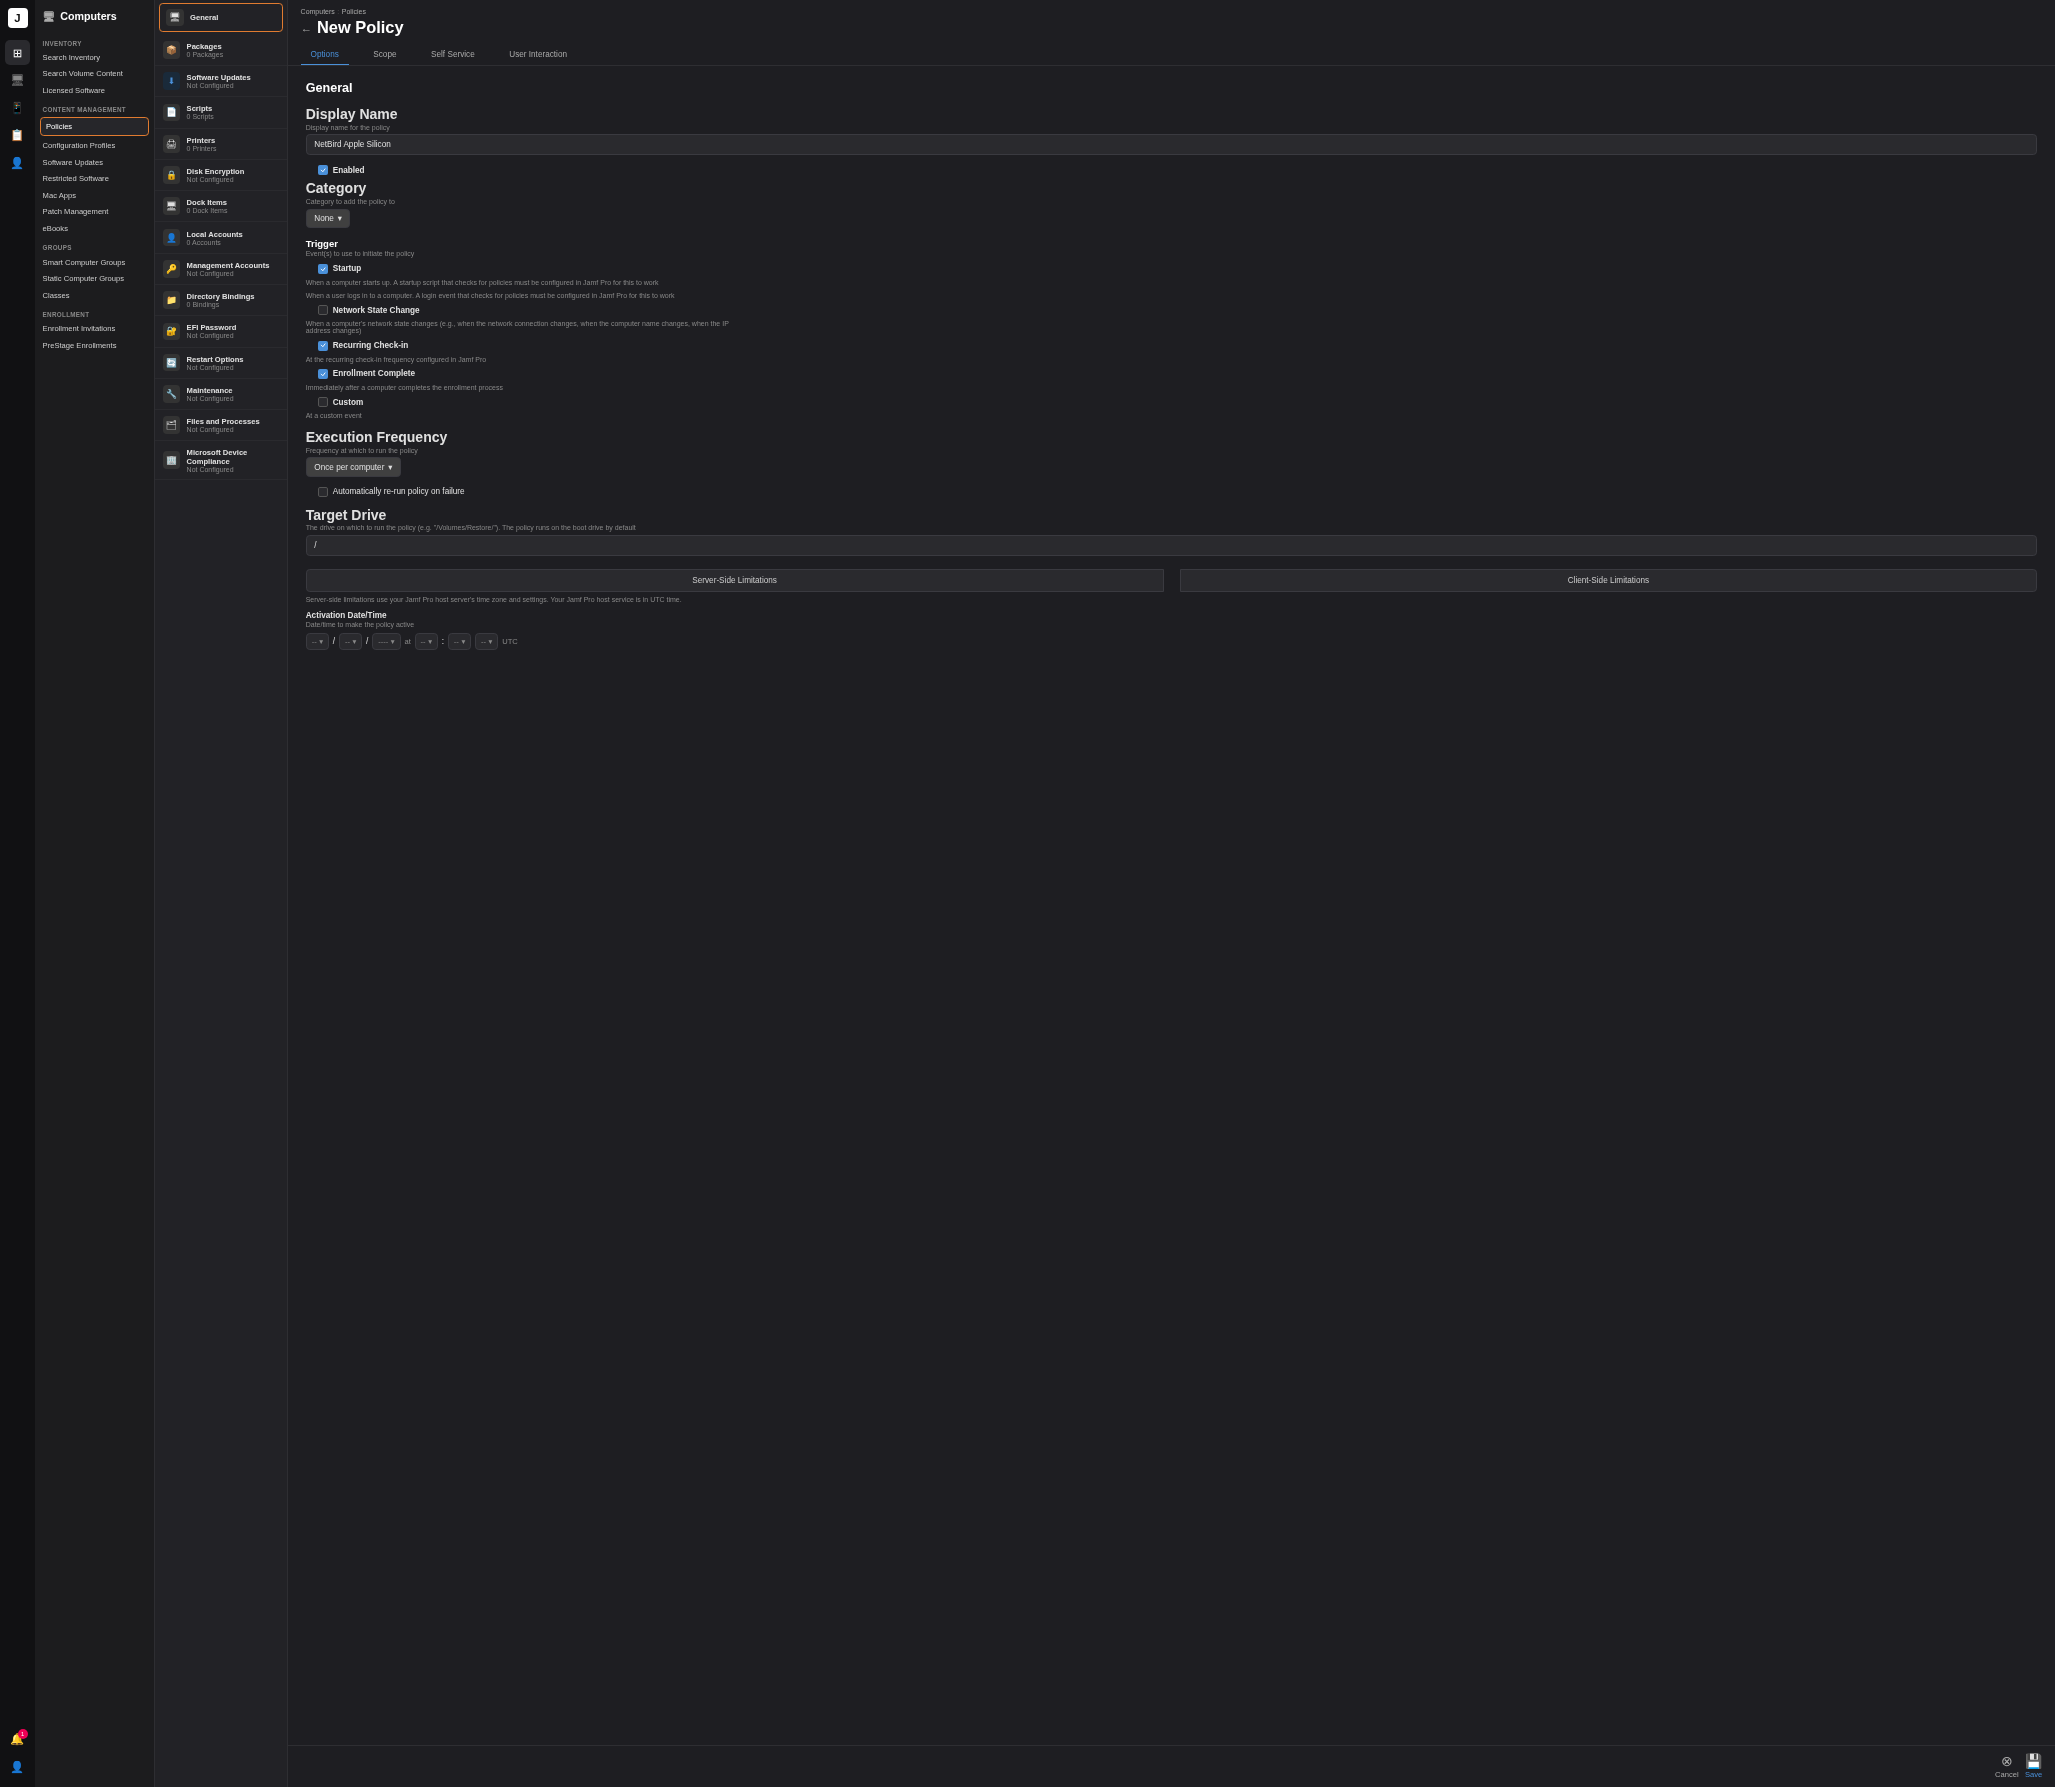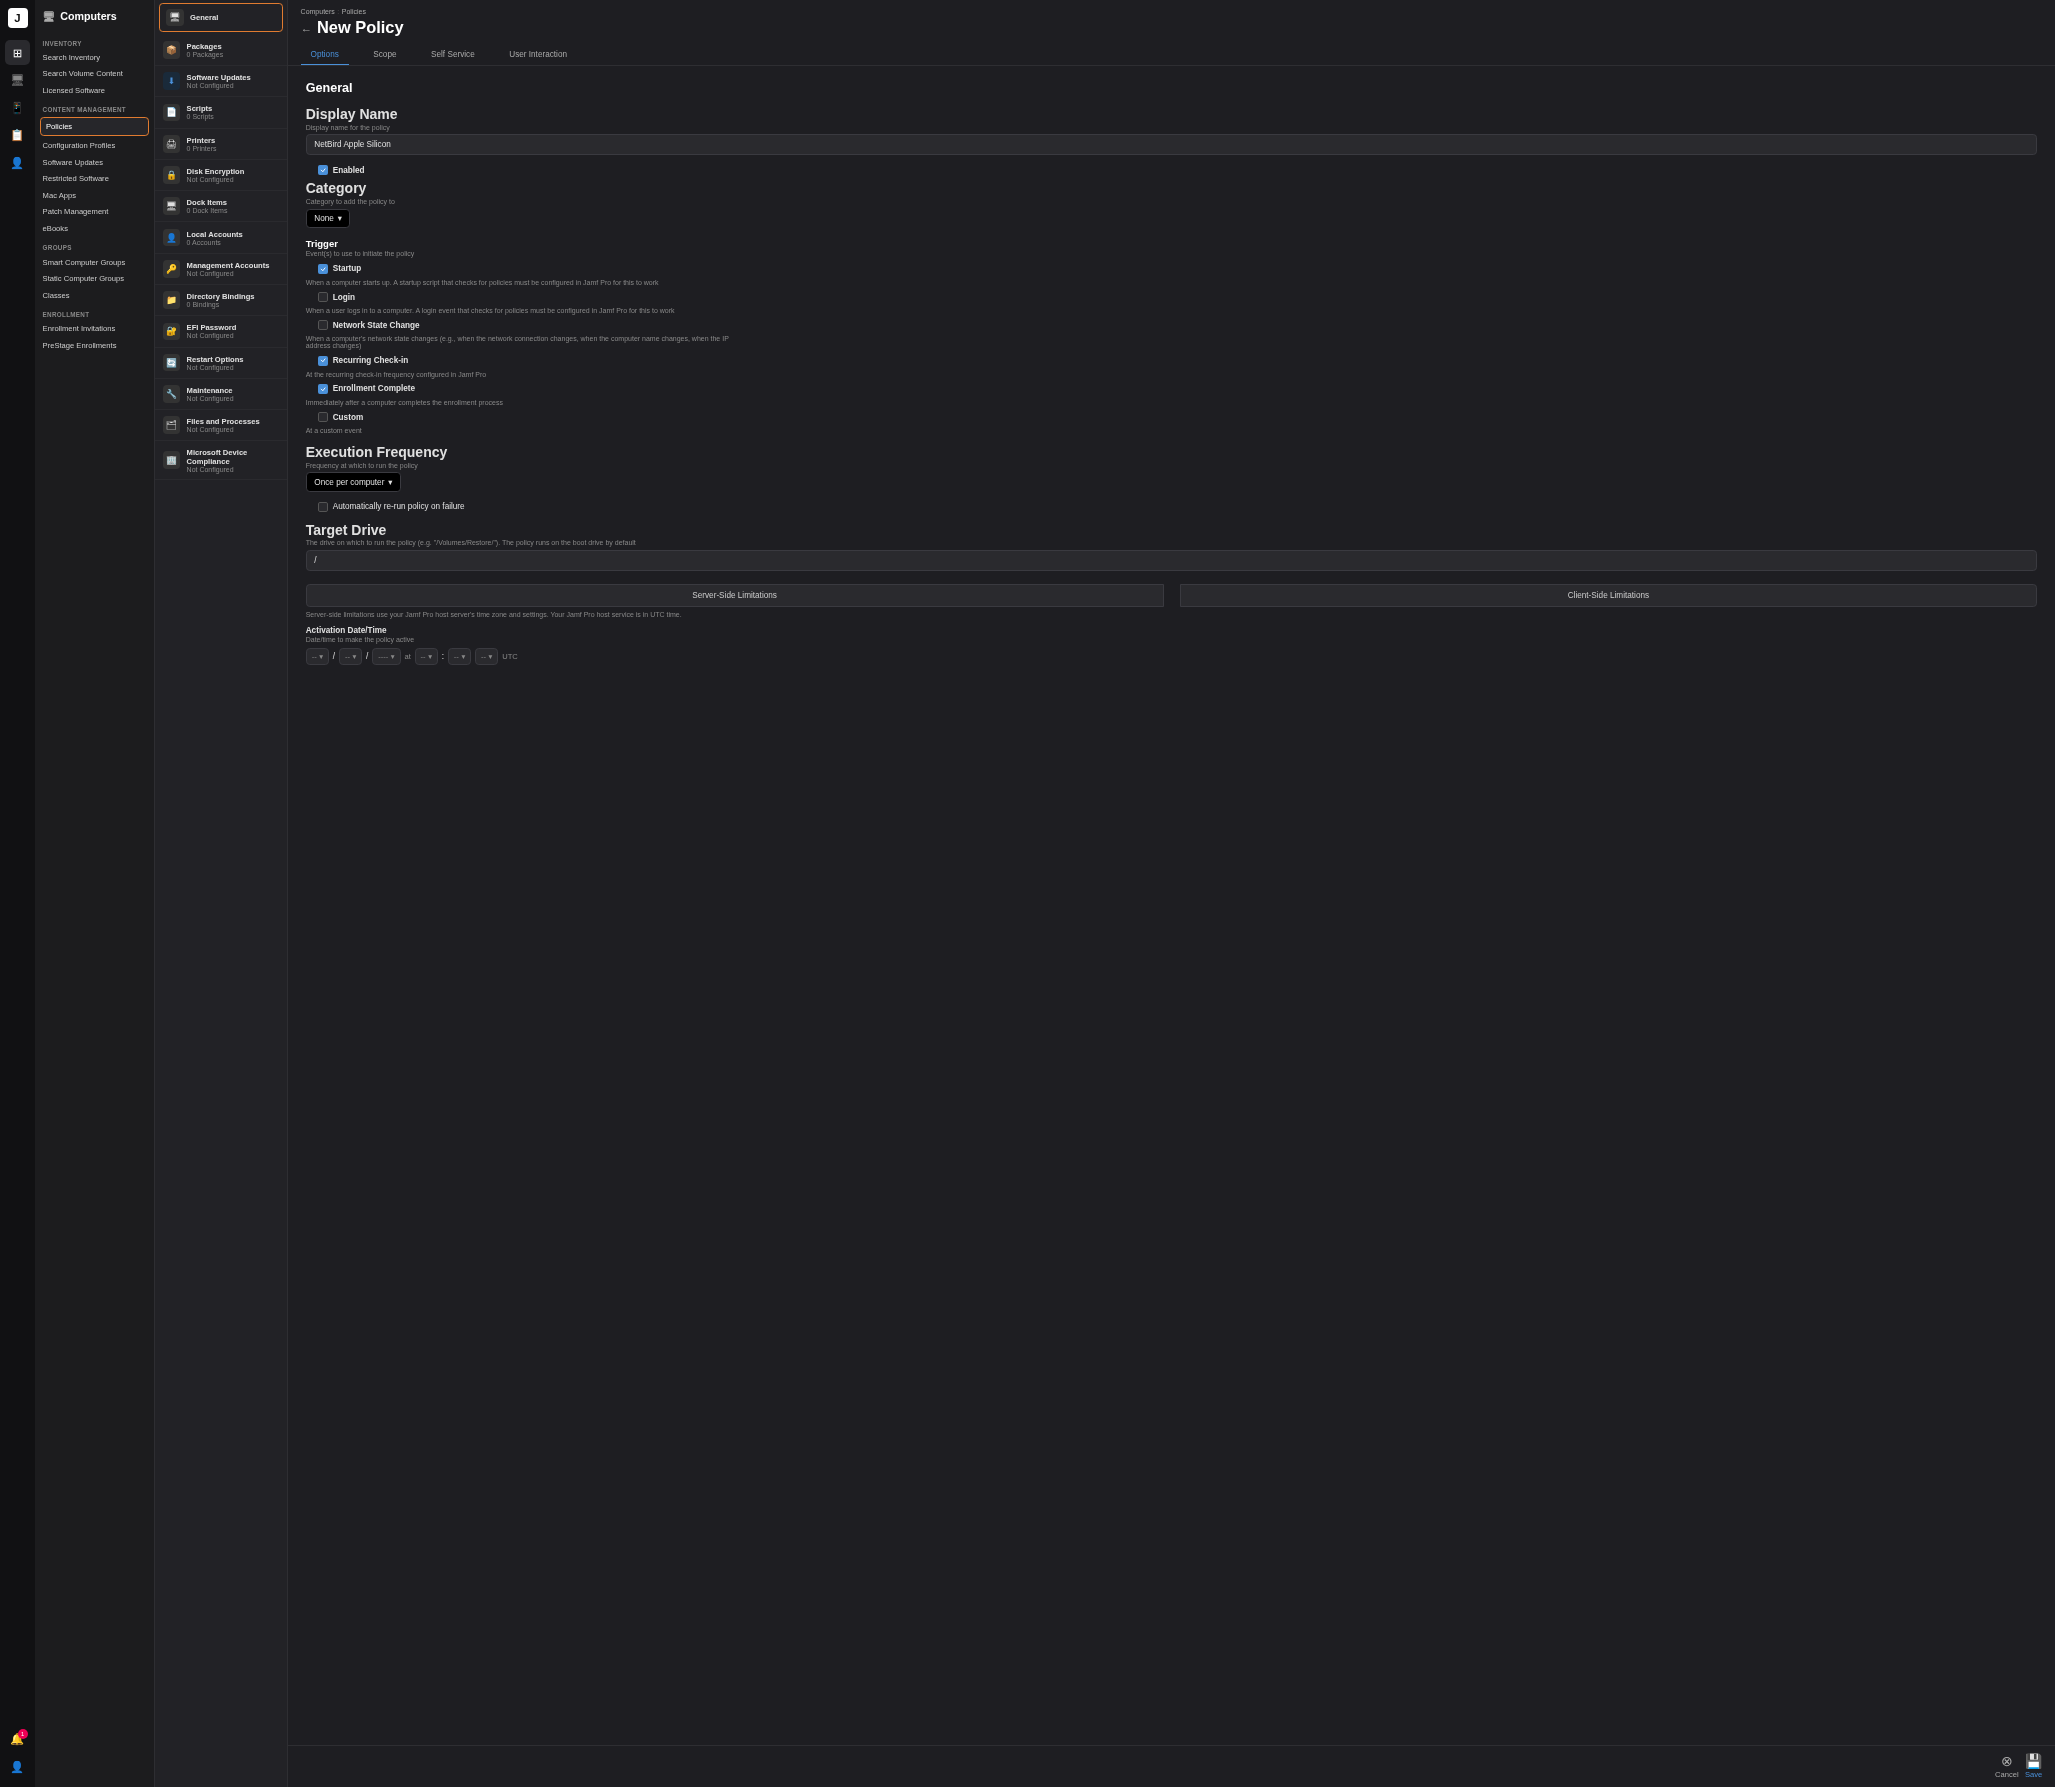--- a/index.html
+++ b/index.html
@@ -146,21 +146,21 @@
     .checkbox-box {
       width: 10px; height: 10px; border-radius: 1.9px;
       background: #4a90d9; border: none; display: flex; align-items: center; justify-content: center;
       flex-shrink: 0;
     }
     .checkbox-box.unchecked { background: #2a2a2e; border: 0.6px solid #555; }
     .checkbox-box svg { width: 6.3px; height: 6.3px; }
     .checkbox-label { font-size: 8.2px; color: #e0e0e0; font-weight: 600; }
 
     .select-btn {
-      background: #000000; border: 0.6px solid #3a3a40; border-radius: 3.8px;
+      background: #404040; border: 0.6px solid #3a3a40; border-radius: 3.8px;
       padding: 3.8px 7.6px; color: #e0e0e0; font-size: 8.2px; cursor: pointer;
       display: inline-flex; align-items: center; gap: 3.8px;
     }
 
     .section-title { font-size: 9.5px; font-weight: 700; color: #fff; margin: 10px 0 1.3px 0; }
     .section-sub { font-size: 7px; color: #888; margin-bottom: 6.3px; }
 
     .trigger-item { margin-bottom: 6.3px; }
     .trigger-title { font-size: 8.2px; font-weight: 600; color: #e0e0e0; }
     .trigger-desc { font-size: 7px; color: #888; margin-top: 0.6px; max-width: 430px; }
@@ -412,24 +412,20 @@
           <svg viewBox="0 0 10 10" fill="none" xmlns="http://www.w3.org/2000/svg">
             <path d="M2 5l2.5 2.5L8 3" stroke="white" stroke-width="1.5" stroke-linecap="round" stroke-linejoin="round"></path>
           </svg>
         </div>
         <span class="trigger-title">Startup</span>
       </div>
       <div class="trigger-desc">When a computer starts up. A startup script that checks for policies must be configured in Jamf Pro for this to work</div>
     </div>
 
     <div class="trigger-item">
-      <div class="checkbox-row">
-        <div class="checkbox-box unchecked"></div>
-        <span class="trigger-title">Login</span>
-      </div>
       <div class="trigger-desc">When a user logs in to a computer. A login event that checks for policies must be configured in Jamf Pro for this to work</div>
     </div>
 
     <div class="trigger-item">
       <div class="checkbox-row">
         <div class="checkbox-box unchecked"></div>
         <span class="trigger-title">Network State Change</span>
       </div>
       <div class="trigger-desc">When a computer's network state changes (e.g., when the network connection changes, when the computer name changes, when the IP address changes)</div>
     </div>

